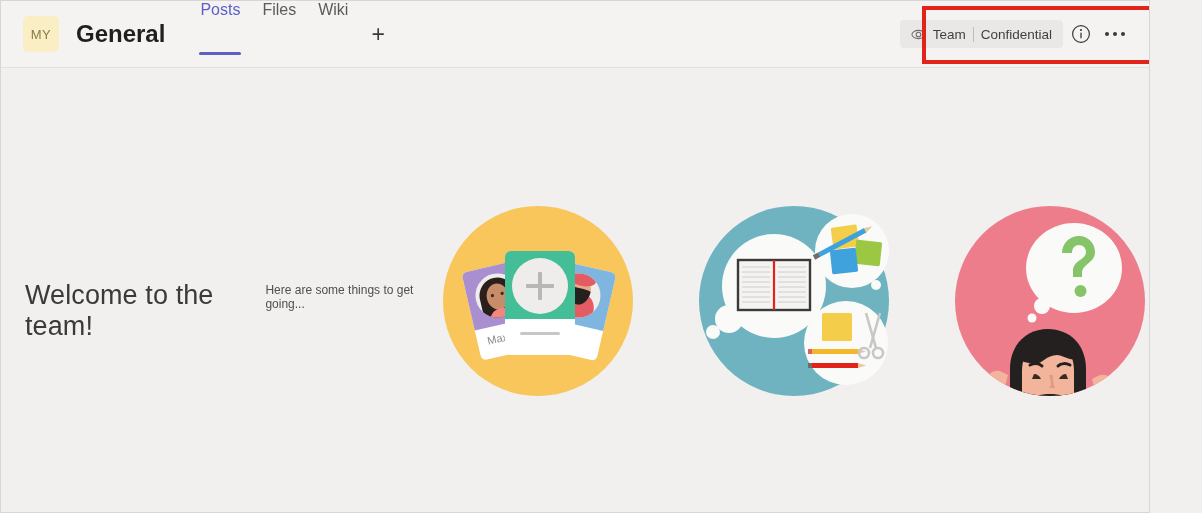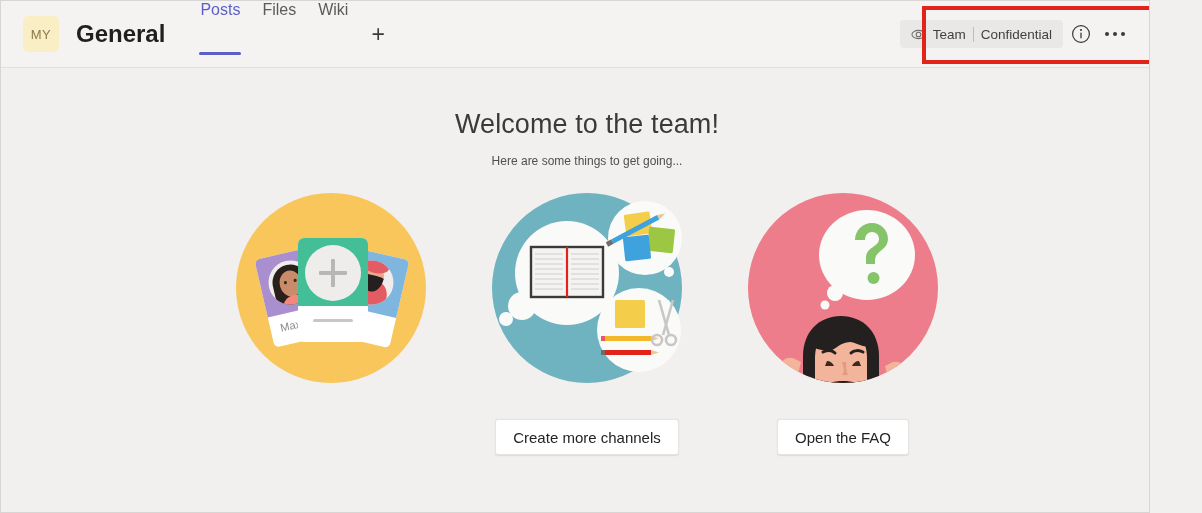--- a/index.html
+++ b/index.html
@@ -161,21 +161,21 @@
     border: 4px solid #E2231A;
     box-sizing: border-box;
     pointer-events: none;
   }
 
   
   .main {
     position: relative;
     height: 444px;
     display: flex;
-    flex-direction: column;
+    flex-direction: row;
     align-items: center;
     background: #F1F0EF;
     padding-left: 24px;
   }
   .welcome-title {
     margin-top: 41px;
     font-size: 27px;
     color: #3B3A39;
     letter-spacing: 0.1px;
   }
@@ -389,21 +389,20 @@
               </g>
               <g stroke="#C9C7C5" stroke-width="2.6" fill="none">
                 <path d="M170 110 L180 145"></path>
                 <path d="M184 110 L174 145"></path>
                 <circle cx="168" cy="150" r="5"></circle>
                 <circle cx="182" cy="150" r="5"></circle>
               </g>
             </g>
           </svg>
         </div>
-        <button class="card-btn">Create more channels</button>
       </div>
 
       <div class="card">
         <div class="illus">
           <svg width="196" height="196" viewBox="0 0 196 196">
             <circle cx="98" cy="98" r="95" fill="#EE7D8C"></circle>
             <clipPath id="circ3">
                 <circle cx="98" cy="98" r="95"></circle>
               </clipPath>
             <g clip-path="url(#circ3)">
@@ -428,18 +427,17 @@
                 <path d="M34 168c3-7 10-10 16-7l6 3-4 16-12 2c-5 0-8-8-6-14z" fill="#F2B49A"></path>
                 <rect x="33" y="172" width="16" height="4" rx="2" fill="#E09B80"></rect>
                 <rect x="34" y="179" width="15" height="4" rx="2" fill="#E09B80"></rect>
                 <path d="M162 172c-3-7-10-10-16-7l-6 3 4 16 12 2c5 0 8-8 6-14z" fill="#F2B49A"></path>
                 <rect x="147" y="176" width="16" height="4" rx="2" fill="#E09B80"></rect>
                 <rect x="147" y="183" width="15" height="4" rx="2" fill="#E09B80"></rect>
               </g>
             </g>
           </svg>
         </div>
-        <button class="card-btn">Open the FAQ</button>
       </div>
 
     </div>
   </div>
 </div>
 
 </body></html>

